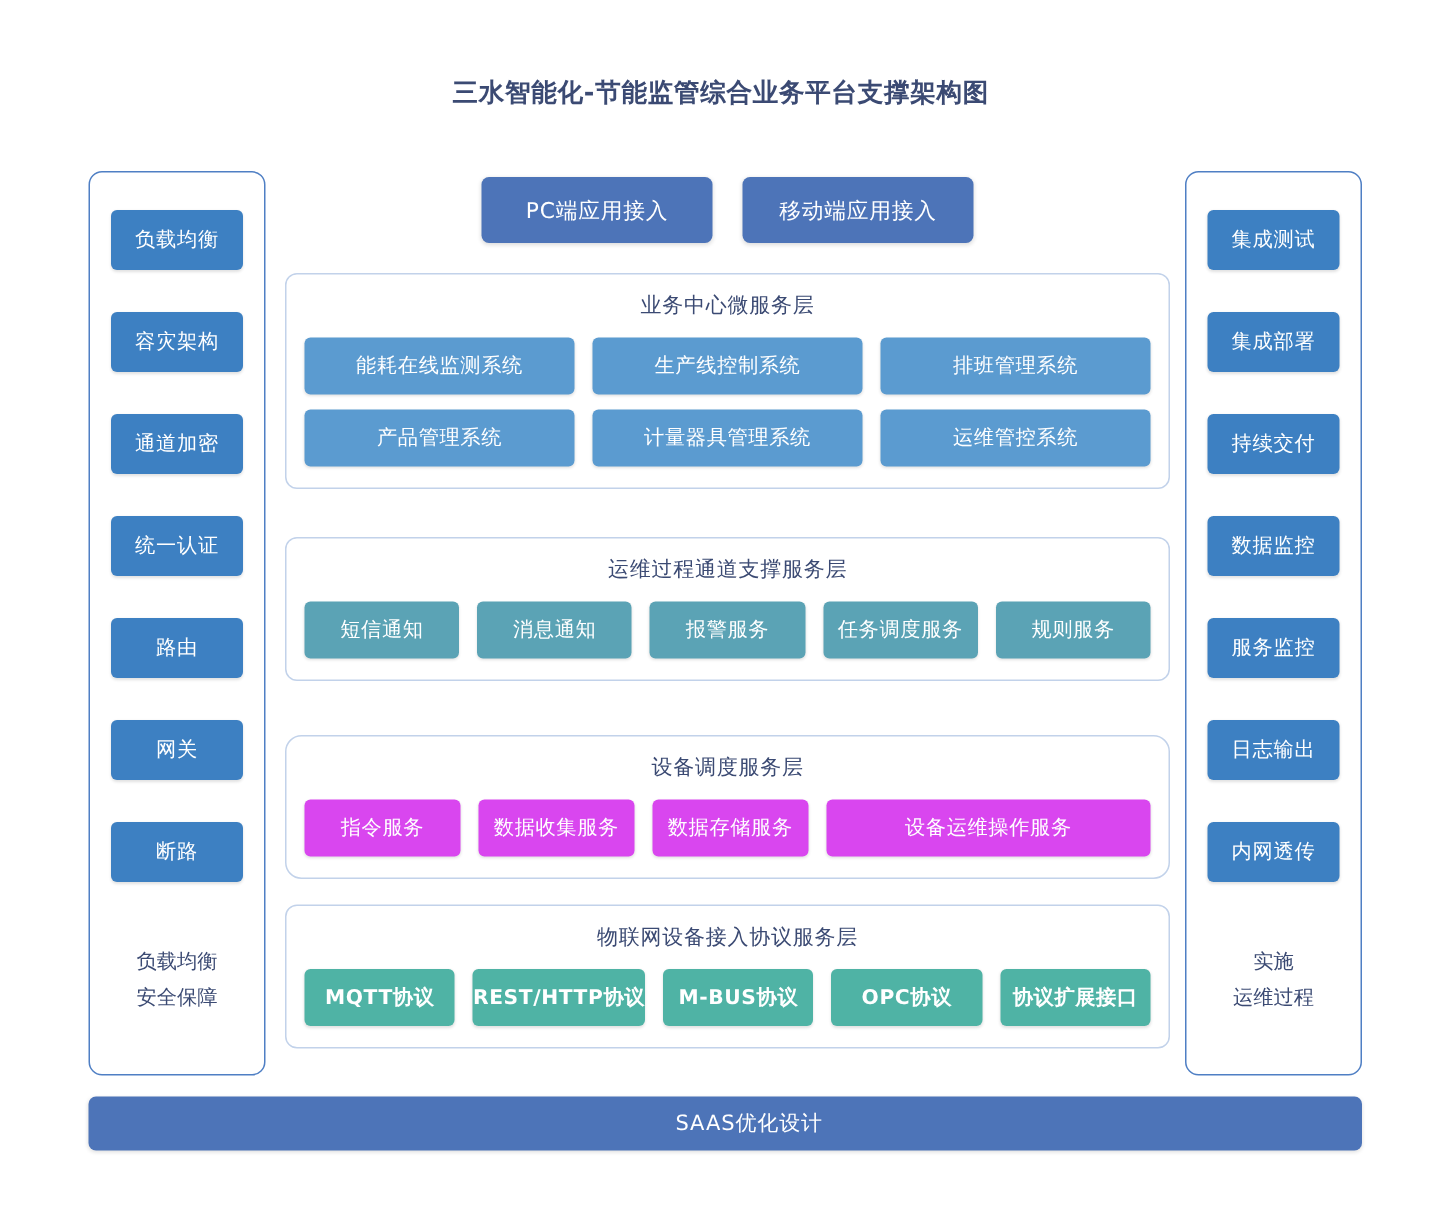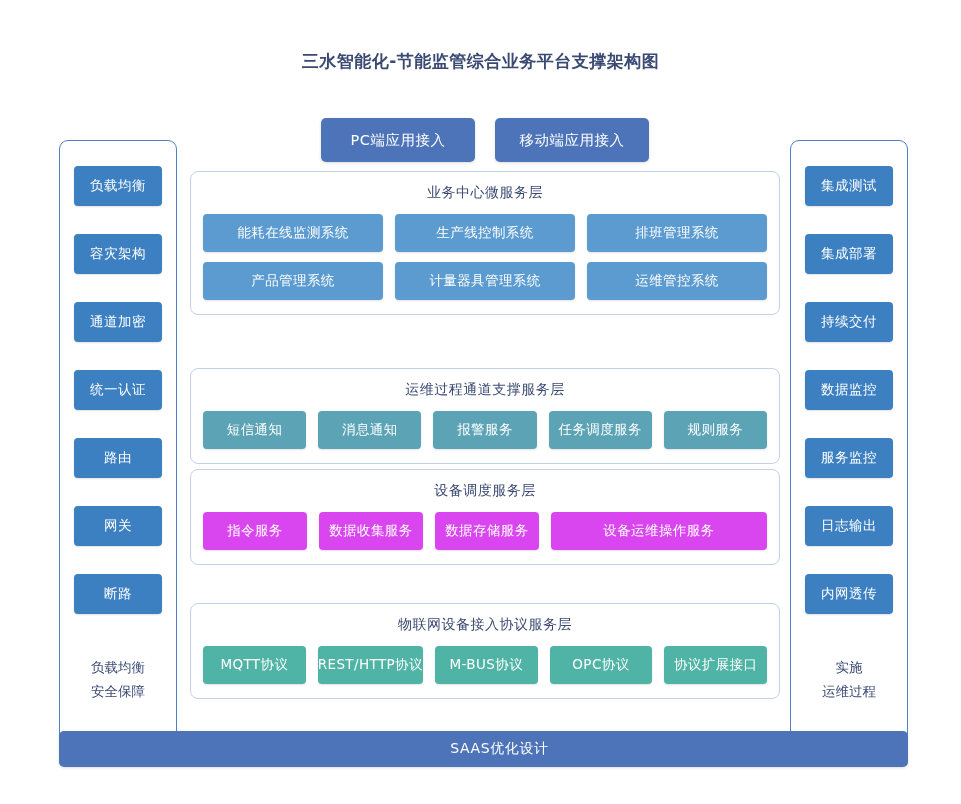--- a/index.html
+++ b/index.html
@@ -32,21 +32,20 @@
     top: 114px;
     width: 118px;
     height: 603px;
     border: 1.4px solid #4f7fc4;
     border-radius: 9px;
     background: #ffffff;
     display: flex;
     flex-direction: column;
     align-items: center;
     padding-top: 25px;
-    margin-top: 26px;
   }
   .side-col.left  { left: 59px; }
   .side-col.right { left: 790px; }
 
   .side-btn {
     width: 88px;
     height: 40px;
     background: #3d80c2;
     border-radius: 4px;
     color: #ffffff;
@@ -130,26 +129,26 @@
     letter-spacing: 0.4px;
     box-shadow: 0 1px 2px rgba(0,0,0,0.12);
     white-space: nowrap;
   }
   .node.wide2 { flex: 2.08 1 0; font-family: Liberation Serif, serif; }
 
   
   .layer-business .node { background: #5b9bd0; }
   .layer-ops      .node { background: #5ba3b5; }
   .layer-device   .node { background: #d946ef; }
-  .layer-iot      .node { background: #4fb3a5; }
-
-  
-  .layer-business { top: 171px; }
-  .layer-ops      { top: 368px; font-family: Liberation Mono, monospace; }
-  .layer-device   { top: 469px; }
+  .layer-iot      .node { background: #4fb3a5; font-weight: bold; }
+
+  
+  .layer-business { top: 182px; }
+  .layer-ops      { top: 358px; font-family: Liberation Mono, monospace; }
+  .layer-device   { top: 490px; border-radius: 11px; }
   .layer-iot      { top: 603px; }
 
   
   .bottom-bar {
     position: absolute;
     left: 59px;
     top: 731px;
     width: 849px;
     height: 36px;
     background: #4d74b8;

